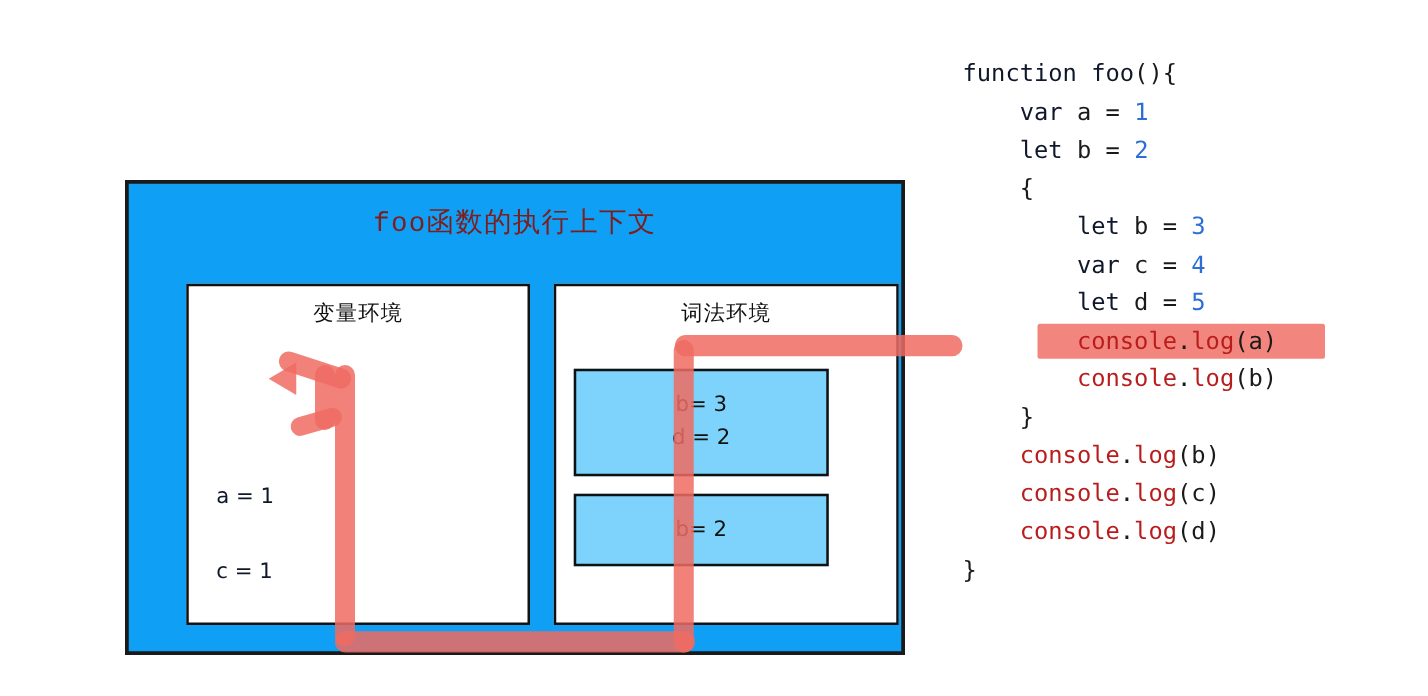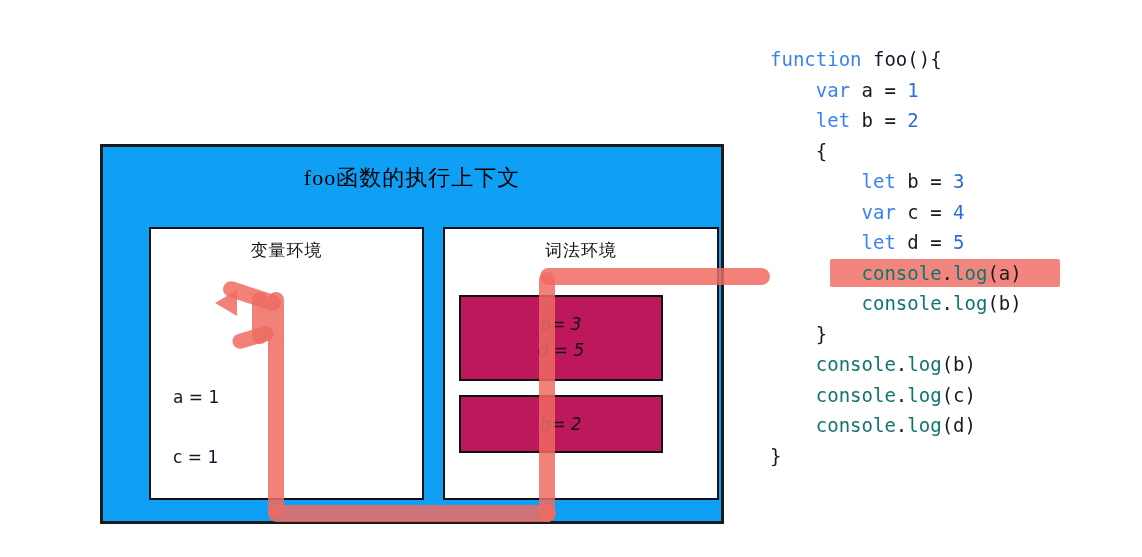--- a/index.html
+++ b/index.html
@@ -32,23 +32,23 @@
     border: 3px solid #1a1a1a;
     box-sizing: border-box;
   }
 
   #context-title {
     position: absolute;
     left: 0; top: 16px;
     width: 100%;
     text-align: center;
     font-size: 22px;
-    color: #000000;
+    color: #7f1d1d;
     letter-spacing: 1px;
-    font-family: Liberation Serif, serif;
+    font-family: Liberation Mono, monospace;
   }
 
   .env-box {
     position: absolute;
     background: #ffffff;
     border: 2px solid #111;
     box-sizing: border-box;
   }
   #variable-env-box {
     left: 46px;
@@ -80,26 +80,25 @@
     font-size: 17px;
     color: #0f172a;
   }
   #var-a { top: 158px; }
   #var-c { top: 218px; }
 
   .scope-box {
     position: absolute;
     left: 14px;
     width: 204px;
-    background: #be185d;
+    background: #7dd3fc;
     border: 2px solid #111;
     box-sizing: border-box;
     text-align: center;
     padding-top: 14px;
-    font-style: italic;
   }
   #scope-inner {
     top: 66px;
     height: 86px;
   }
   #scope-outer {
     top: 166px;
     height: 58px;
   }
   .scope-line {
@@ -192,46 +191,46 @@
     left: 70px;
     top: 1px;
     width: 230px;
     height: 28px;
     background: #ef6b62;
     opacity: 0.82;
     border-radius: 2px;
     z-index: 0;
   }
   .code-line > span { position: relative; z-index: 1; }
-  .kw   { color: #3b82f6; }
+  .kw   { color: #0f172a; }
   .fn   { color: #0f172a; }
   .num  { color: #2b6fd6; }
   .plain{ color: #1a1a1a; }
-  .obj  { color: #0f766e; }
+  .obj  { color: #b91c1c; }
 </style>
 </head>
 <body>
 
 <div id="diagram-area">
 
   <div id="context-box">
     <div id="context-title">foo函数的执行上下文</div>
 
     <div class="env-box" id="variable-env-box">
       <div class="env-title">变量环境</div>
       <div class="var-entry" id="var-a">a = 1</div>
       <div class="var-entry" id="var-c">c = 1</div>
     </div>
 
     <div class="env-box" id="lexical-env-box">
       <div class="env-title">词法环境</div>
 
       <div class="scope-box" id="scope-inner">
         <div class="scope-line">b= 3</div>
-        <div class="scope-line">d = 5</div>
+        <div class="scope-line">d = 2</div>
       </div>
 
       <div class="scope-box" id="scope-outer">
         <div class="scope-line">b= 2</div>
       </div>
     </div>
   </div>
 
   <div class="marker" id="marker-h-top"></div>
   <div class="marker" id="marker-v-lex"></div>

